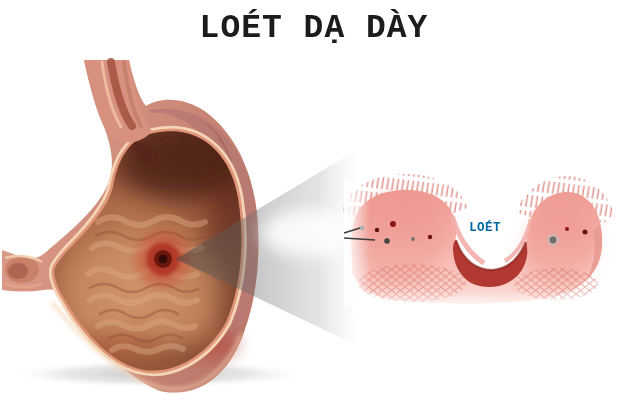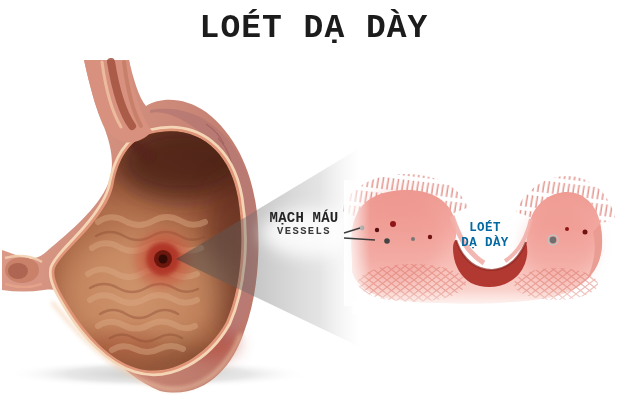--- a/index.html
+++ b/index.html
@@ -216,22 +216,17 @@
     </g>
 
     <g stroke="#3e3e3e" stroke-width="1.4" fill="none">
       <path d="M344,233 L360,228"></path>
       <path d="M344,238 L375,240"></path>
     </g>
   </svg>
 
   <div class="page-title">LOÉT DẠ DÀY</div>
 
-  <div class="vessels-label">
-    <span class="vi">MẠCH MÁU</span>
-    <span class="en">VESSELS</span>
-  </div>
 
   <div class="crater-label">
     <div>LOÉT</div>
-    <div>DẠ DÀY</div>
   </div>
 </div>
 
 </body></html>

